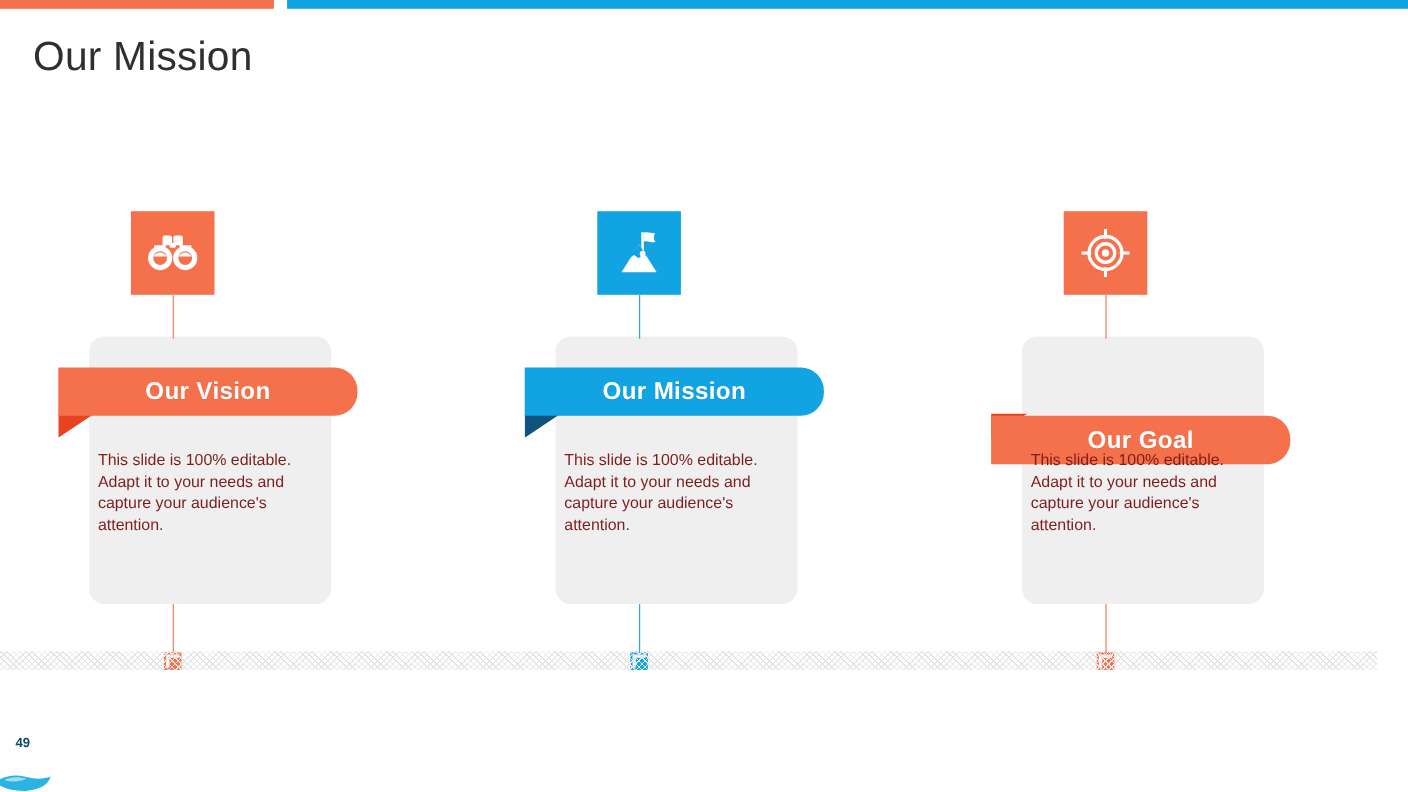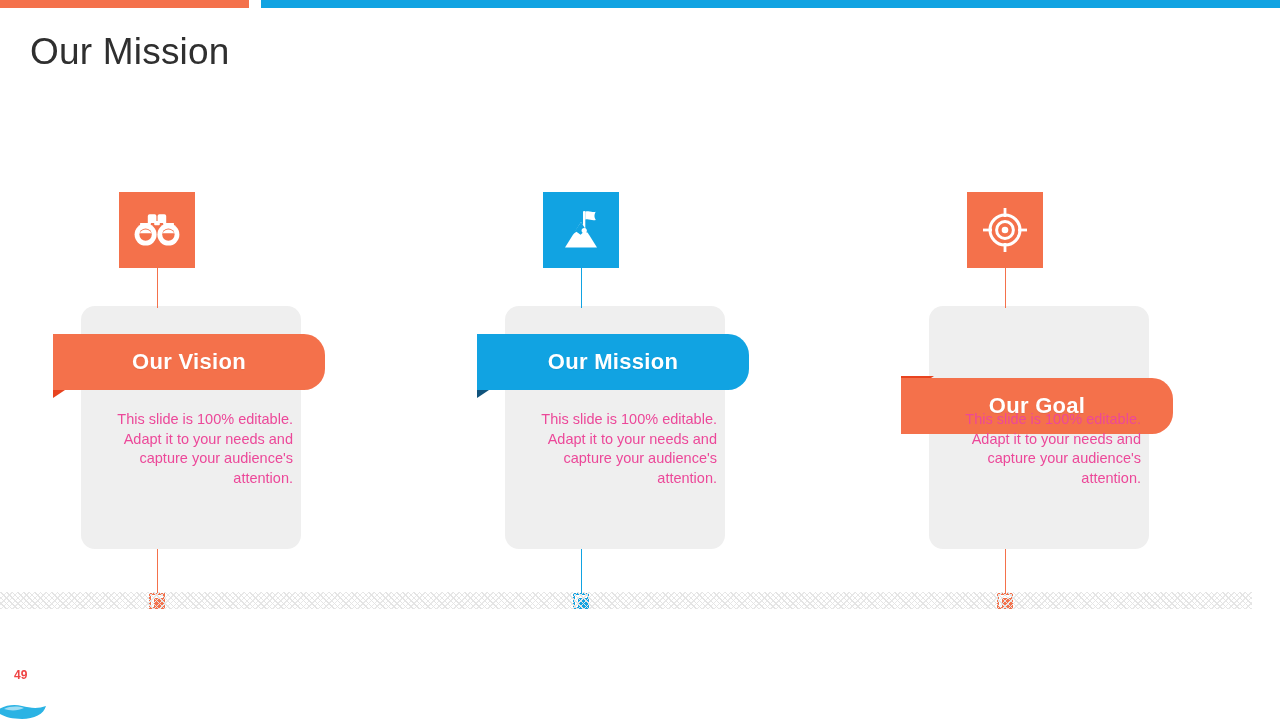--- a/index.html
+++ b/index.html
@@ -88,21 +88,21 @@
     background: #EFEFEF;
     border-radius: 14px;
   }
 
   
   .ribbon {
     position: absolute;
     top: 334px;
     left: -28px;
     width: 272px;
-    height: 56px;
+    height: 44px;
     border-radius: 0 21px 21px 0;
     display: flex;
     align-items: center;
     justify-content: center;
   }
   .ribbon-label {
     font-size: 22px;
     font-weight: bold;
     color: #FFFFFF;
     letter-spacing: 0.3px;
@@ -116,24 +116,24 @@
     width: 33px;
     height: 22px;
   }
 
   
   .card-text {
     position: absolute;
     top: 410px;
     left: 8px;
     width: 204px;
-    text-align: right;
+    text-align: left;
     font-size: 14.5px;
     line-height: 19.6px;
-    color: #ec4899;
+    color: #7f1d1d;
   }
 
   
   .connector-bottom {
     position: absolute;
     top: 549px;
     left: 75.5px;
     width: 1.6px;
     height: 46px;
   }
@@ -166,21 +166,21 @@
       repeating-linear-gradient(-45deg, #E8E8E8 0px, #E8E8E8 1px, rgba(255,255,255,0) 1px, rgba(255,255,255,0) 4px);
   }
 
   
   #page-number {
     position: absolute;
     left: 14px;
     top: 668px;
     font-size: 12px;
     font-weight: bold;
-    color: #ef4444;
+    color: #0c4a6e;
   }
   #footer-logo {
     position: absolute;
     left: 0px;
     top: 697px;
     width: 56px;
     height: 23px;
     overflow: hidden;
   }
 </style>

